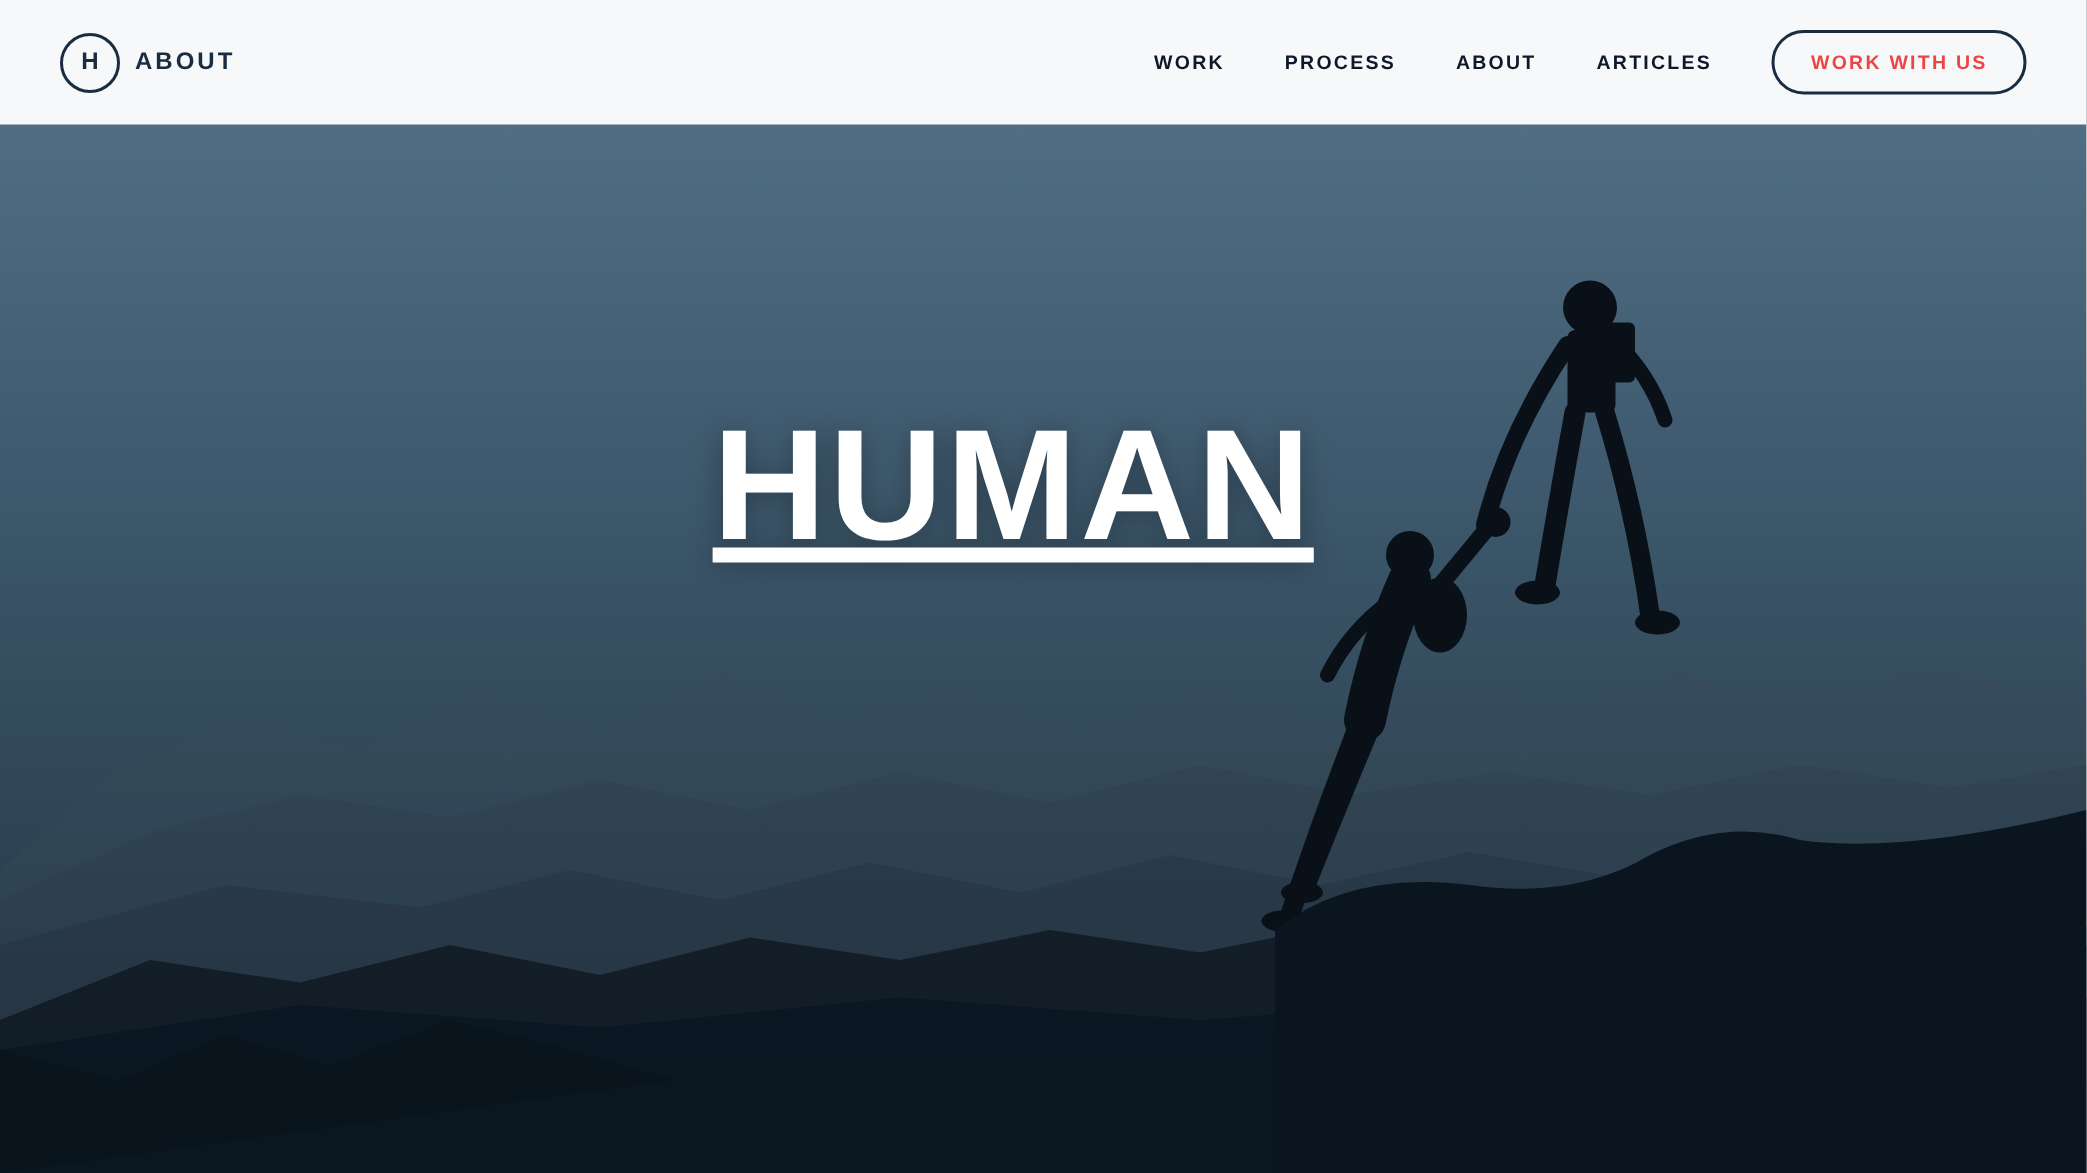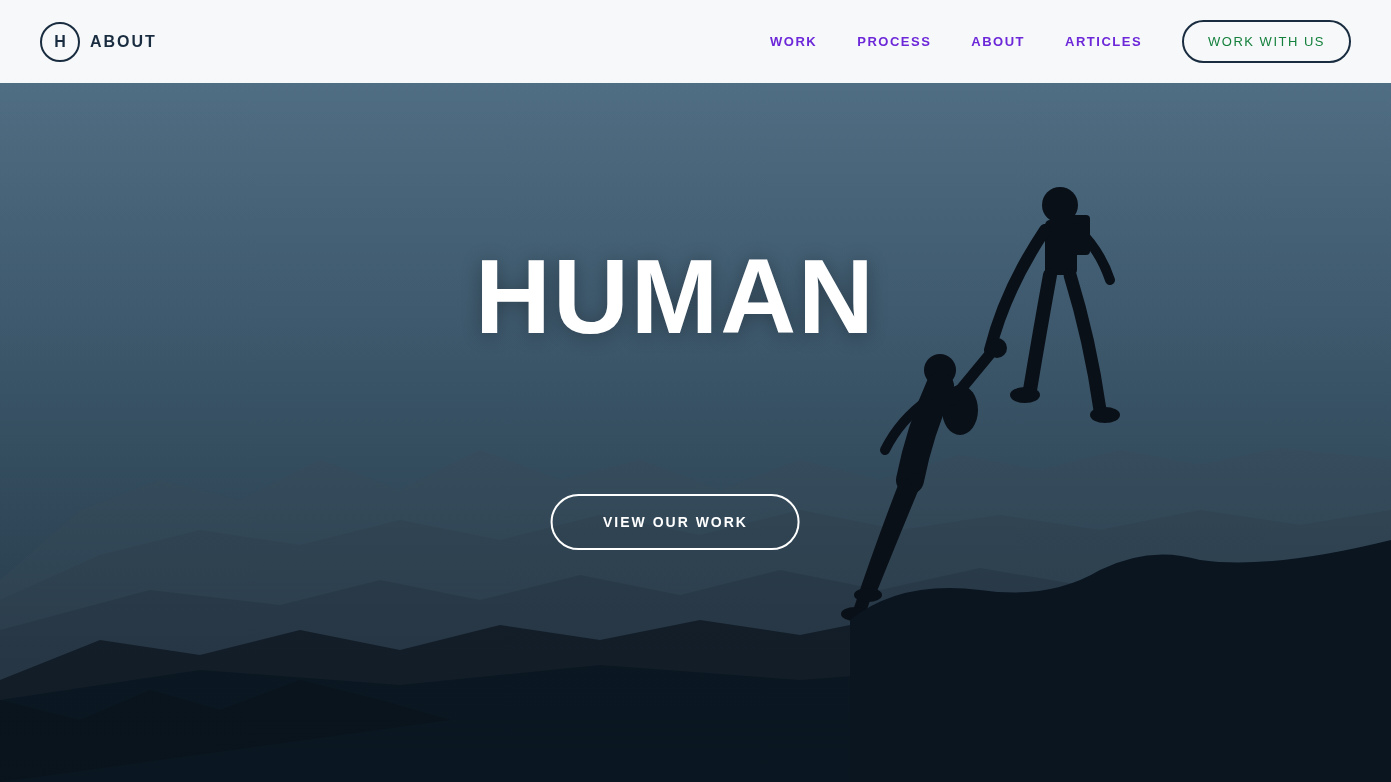--- a/index.html
+++ b/index.html
@@ -85,38 +85,38 @@
     .nav-links {
       display: flex;
       align-items: center;
       gap: 40px;
     }
 
     .nav-link {
       font-size: 13px;
       font-weight: 600;
       letter-spacing: 1.5px;
-      color: #6d28d9;
+      color: #0f172a;
       text-decoration: none;
       text-transform: uppercase;
       cursor: pointer;
     }
 
     .nav-link.active {
       font-weight: 800;
     }
 
     .nav-cta {
       padding: 12px 24px;
       border: 2px solid #1a2d40;
       border-radius: 30px;
       font-size: 13px;
-      font-weight: 400;
+      font-weight: 700;
       letter-spacing: 1.5px;
-      color: #15803d;
+      color: #ef4444;
       text-transform: uppercase;
       cursor: pointer;
       background: transparent;
     }
 
     
     .hero-content {
       position: absolute;
       top: 50%;
       left: 50%;
@@ -127,20 +127,21 @@
 
     .hero-title {
       font-size: 105px;
       font-weight: 900;
       color: #ffffff;
       line-height: 1.0;
       letter-spacing: 2px;
       text-transform: uppercase;
       text-shadow: 0 2px 20px rgba(0,0,0,0.3);
       margin-bottom: 40px;
+      text-decoration: underline;
     }
 
     .hero-cta {
       display: inline-block;
       padding: 18px 50px;
       border: 2px solid #ffffff;
       border-radius: 40px;
       font-size: 14px;
       font-weight: 600;
       letter-spacing: 2px;
@@ -273,16 +274,15 @@
       <a class="nav-link">ARTICLES</a>
       <button class="nav-cta">WORK WITH US</button>
     </div>
   </nav>
 
   <div class="hero-content">
     <h1 class="hero-title">
       <span>HUMAN</span><br>
       <br>
     </h1>
-    <button class="hero-cta">VIEW OUR WORK</button>
   </div>
 
 </div>
 
 </body></html>

